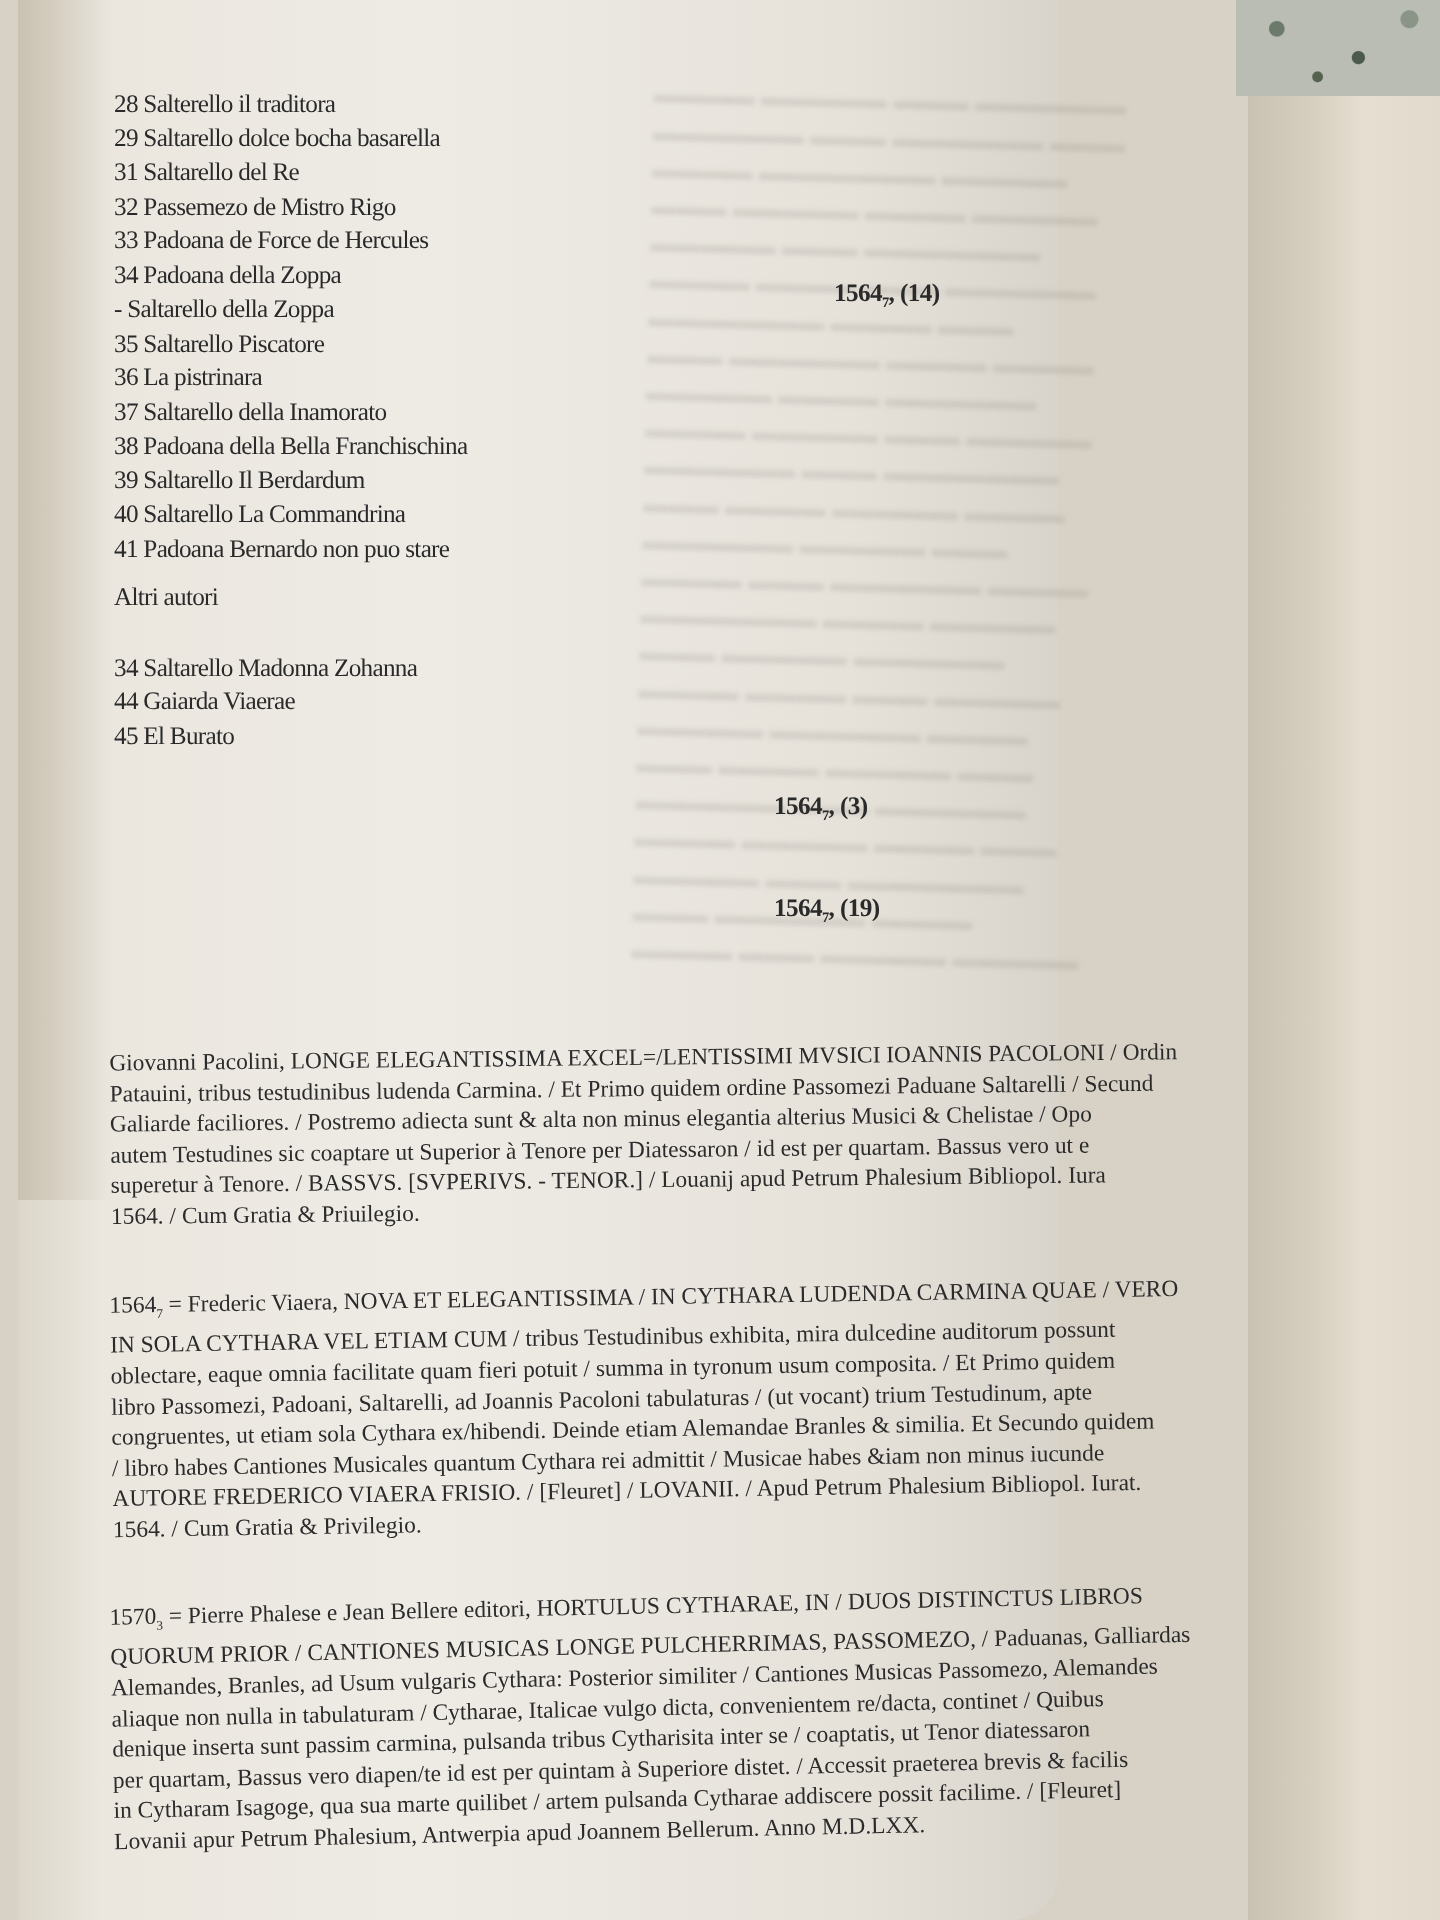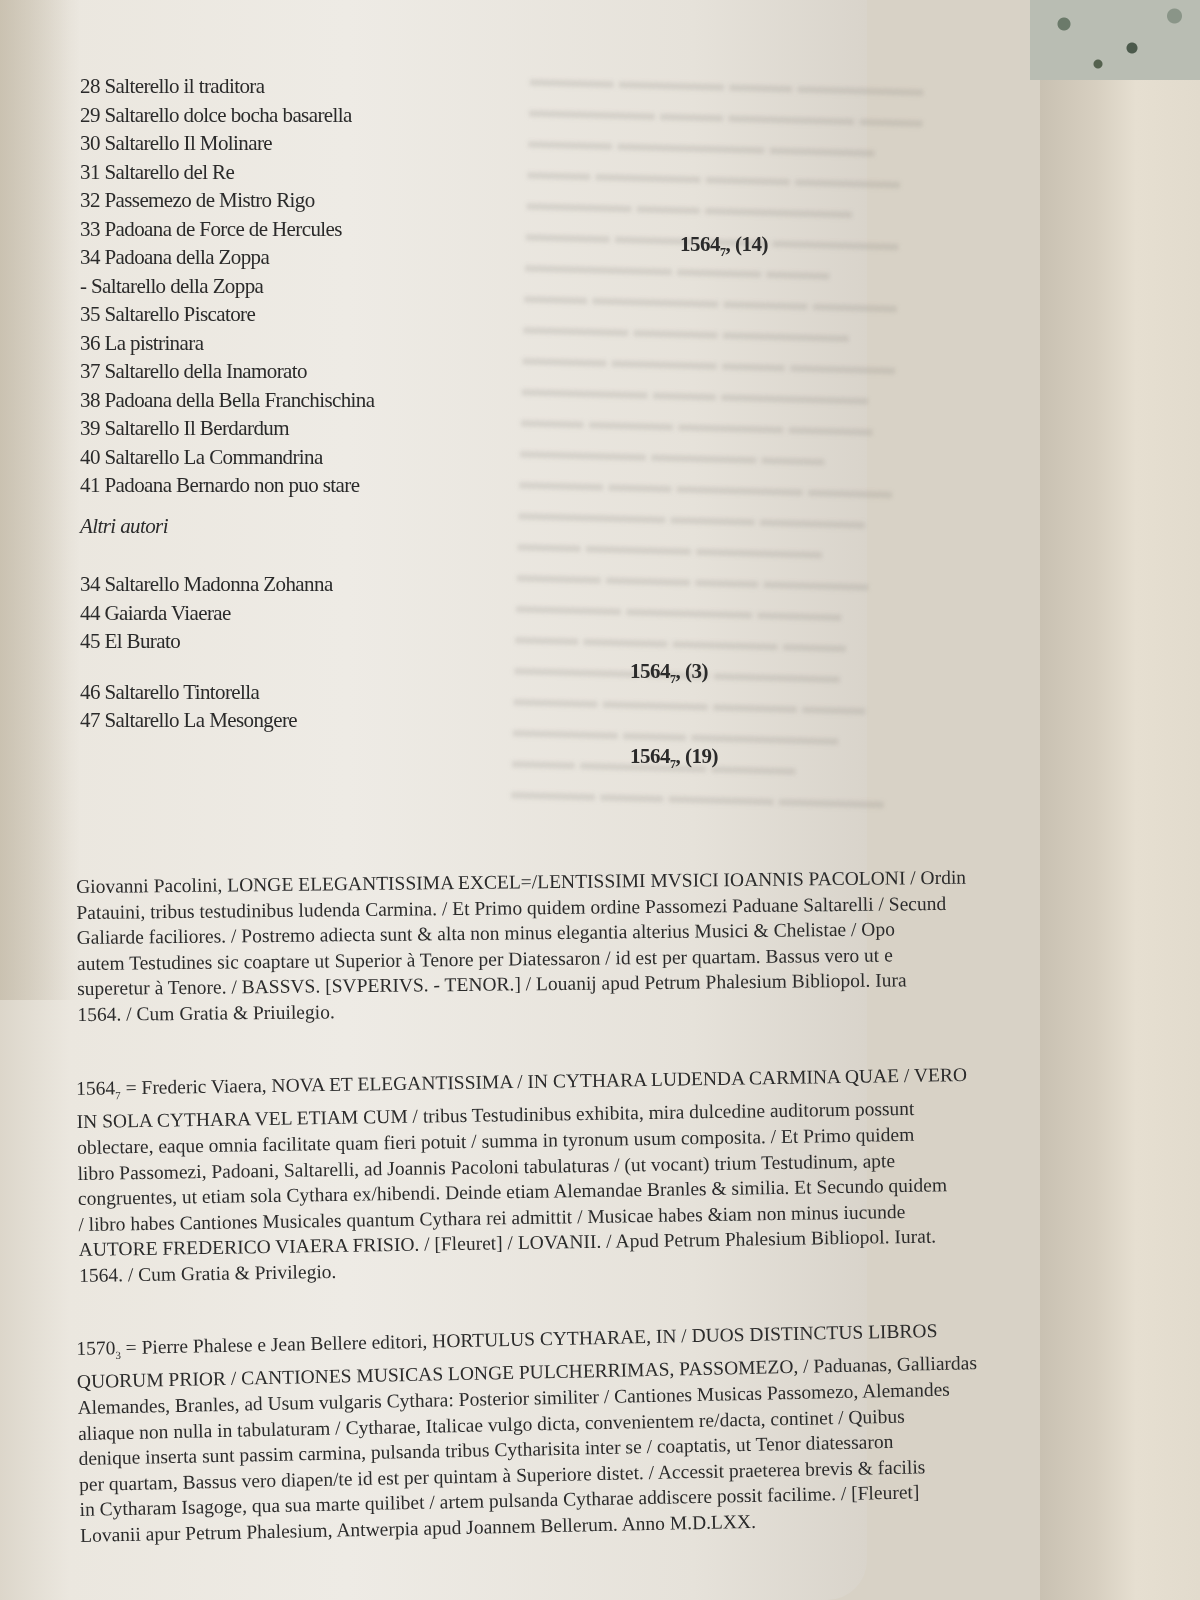--- a/index.html
+++ b/index.html
@@ -15,39 +15,39 @@
         radial-gradient(circle at 60% 60%, #4c5a4c 0 5px, transparent 6px),
         radial-gradient(circle at 85% 20%, #8a9588 0 7px, transparent 8px),
         radial-gradient(circle at 40% 80%, #55624f 0 4px, transparent 5px),
         #b9bdb3;
     }
     .back-page {
       position: absolute; left: 1040px; top: 80px; width: 160px; height: 1520px;
       background: linear-gradient(90deg, #c9c1b2 0%, #d7cfc0 35%, #e6dfd1 60%, #e2dbcd 100%);
     }
     .page {
-      position: absolute; left: 0; top: 0; width: 867px; height: 1600px;
+      position: absolute; left: 15px; top: 0; width: 867px; height: 1600px;
       background: linear-gradient(90deg, #dcd6ca 0%, #ebe7df 8%, #eeebe5 40%, #e6e2da 80%, #d9d4cb 100%);
       border-radius: 0 0 40px 0;
     }
     .shadow-left {
       position: absolute; left: 0; top: 0; width: 80px; height: 1000px;
       background: linear-gradient(90deg, rgba(190,180,160,0.6), rgba(230,225,215,0));
     }
     .bleed {
       position: absolute; left: 520px; top: 70px; width: 500px; height: 780px;
       color: rgba(120,115,110,0.18); font-size: 21px; line-height: 31px;
       filter: blur(2px); transform: rotate(1.5deg);
     }
     .list {
       position: absolute; left: 80px; top: 72px; color: #2a2a2a;
       font-size: 21px; line-height: 28.5px; letter-spacing: -0.6px;
     }
     .list .item { white-space: nowrap; }
-    .heading { margin-top: 12px; margin-bottom: 30px; font-style: italic; }
+    .heading { margin-top: 12px; margin-bottom: 30px; }
     .gap { height: 22px; }
     .ref {
       position: absolute; color: #2a2a2a; font-size: 21px; font-weight: bold;
       letter-spacing: -0.5px;
     }
     .ref sub { font-size: 12px; }
     .entry {
       position: absolute; left: 76px; width: 980px; color: #2b2b2b;
       font-size: 19.5px; line-height: 25.6px; white-space: nowrap; overflow: hidden;
     }
@@ -67,45 +67,40 @@
   <div class="shadow-left"></div>
 
   <div class="bleed">
     ▬▬▬▬ ▬▬▬▬▬ ▬▬▬ ▬▬▬▬▬▬<br>▬▬▬▬▬▬ ▬▬▬ ▬▬▬▬▬▬ ▬▬▬<br>▬▬▬▬ ▬▬▬▬▬▬▬ ▬▬▬▬▬<br>▬▬▬ ▬▬▬▬▬ ▬▬▬▬ ▬▬▬▬▬<br>▬▬▬▬▬ ▬▬▬ ▬▬▬▬▬▬▬<br>▬▬▬▬ ▬▬▬▬ ▬▬▬ ▬▬▬▬▬▬<br>▬▬▬▬▬▬▬ ▬▬▬▬ ▬▬▬<br>▬▬▬ ▬▬▬▬▬▬ ▬▬▬▬ ▬▬▬▬<br>▬▬▬▬▬ ▬▬▬▬ ▬▬▬▬▬▬<br>▬▬▬▬ ▬▬▬▬▬ ▬▬▬ ▬▬▬▬▬<br>▬▬▬▬▬▬ ▬▬▬ ▬▬▬▬▬▬▬<br>▬▬▬ ▬▬▬▬ ▬▬▬▬▬ ▬▬▬▬<br>▬▬▬▬▬▬ ▬▬▬▬▬ ▬▬▬<br>▬▬▬▬ ▬▬▬ ▬▬▬▬▬▬ ▬▬▬▬<br>▬▬▬▬▬▬▬ ▬▬▬▬ ▬▬▬▬▬<br>▬▬▬ ▬▬▬▬▬ ▬▬▬▬▬▬<br>▬▬▬▬ ▬▬▬▬ ▬▬▬ ▬▬▬▬▬<br>▬▬▬▬▬ ▬▬▬▬▬▬ ▬▬▬▬<br>▬▬▬ ▬▬▬▬ ▬▬▬▬▬ ▬▬▬<br>▬▬▬▬▬▬ ▬▬▬ ▬▬▬▬▬▬<br>▬▬▬▬ ▬▬▬▬▬ ▬▬▬▬ ▬▬▬<br>▬▬▬▬▬ ▬▬▬ ▬▬▬▬▬▬▬<br>▬▬▬ ▬▬▬▬▬▬ ▬▬▬▬<br>▬▬▬▬ ▬▬▬ ▬▬▬▬▬ ▬▬▬▬▬
   </div>
 
   <div class="list">
     <div>
       <div class="item">28 Salterello il traditora</div>
       <div class="item">29 Saltarello dolce bocha basarella</div>
-      <div class="item">30 Saltarello Il Molinare</div>
       <div class="item">31 Saltarello del Re</div>
       <div class="item">32 Passemezo de Mistro Rigo</div>
       <div class="item">33 Padoana de Force de Hercules</div>
       <div class="item">34 Padoana della Zoppa</div>
       <div class="item">- Saltarello della Zoppa</div>
       <div class="item">35 Saltarello Piscatore</div>
       <div class="item">36 La pistrinara</div>
       <div class="item">37 Saltarello della Inamorato</div>
       <div class="item">38 Padoana della Bella Franchischina</div>
       <div class="item">39 Saltarello Il Berdardum</div>
       <div class="item">40 Saltarello La Commandrina</div>
       <div class="item">41 Padoana Bernardo non puo stare</div>
     </div>
     <div class="heading">Altri autori</div>
     <div>
       <div class="item">34 Saltarello Madonna Zohanna</div>
       <div class="item">44 Gaiarda Viaerae</div>
       <div class="item">45 El Burato</div>
     </div>
     <div class="gap"></div>
-    <div>
-      <div class="item">46 Saltarello Tintorella</div>
-      <div class="item">47 Saltarello La Mesongere</div>
-    </div>
   </div>
 
   <div class="ref" style="left:640px; top:232px;margin-left:40px;">
     <span>1564</span><sub>7</sub><span>, (14)</span>
   </div>
   <div class="ref" style="left:630px; top:659px;">
     <span>1564</span><sub>7</sub><span>, (3)</span>
   </div>
   <div class="ref" style="left:630px; top:744px;">
     <span>1564</span><sub>7</sub><span>, (19)</span>

